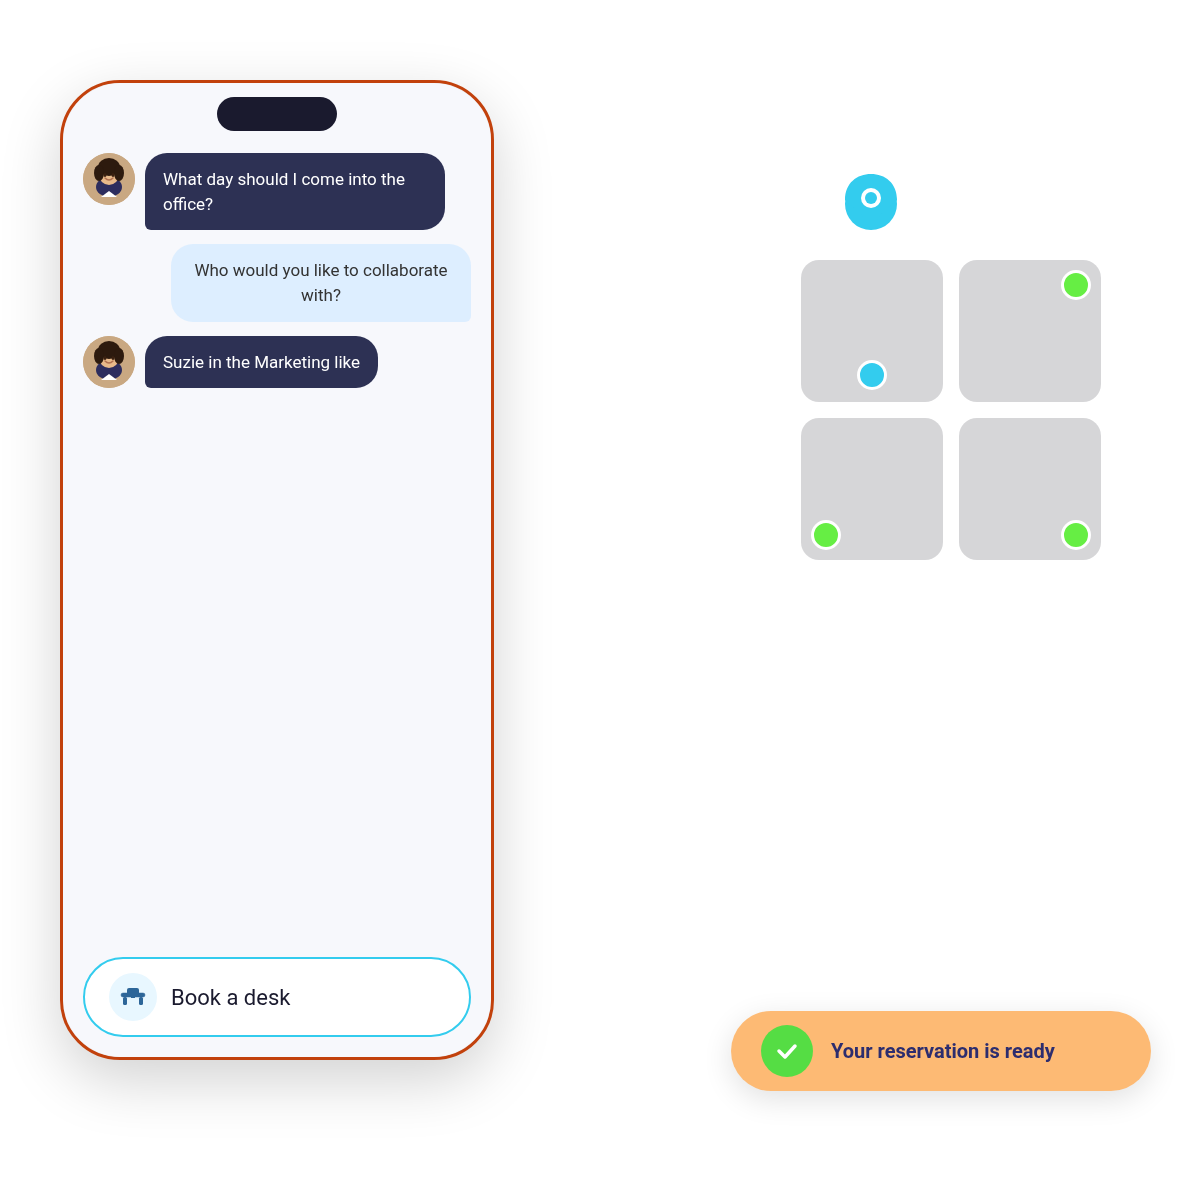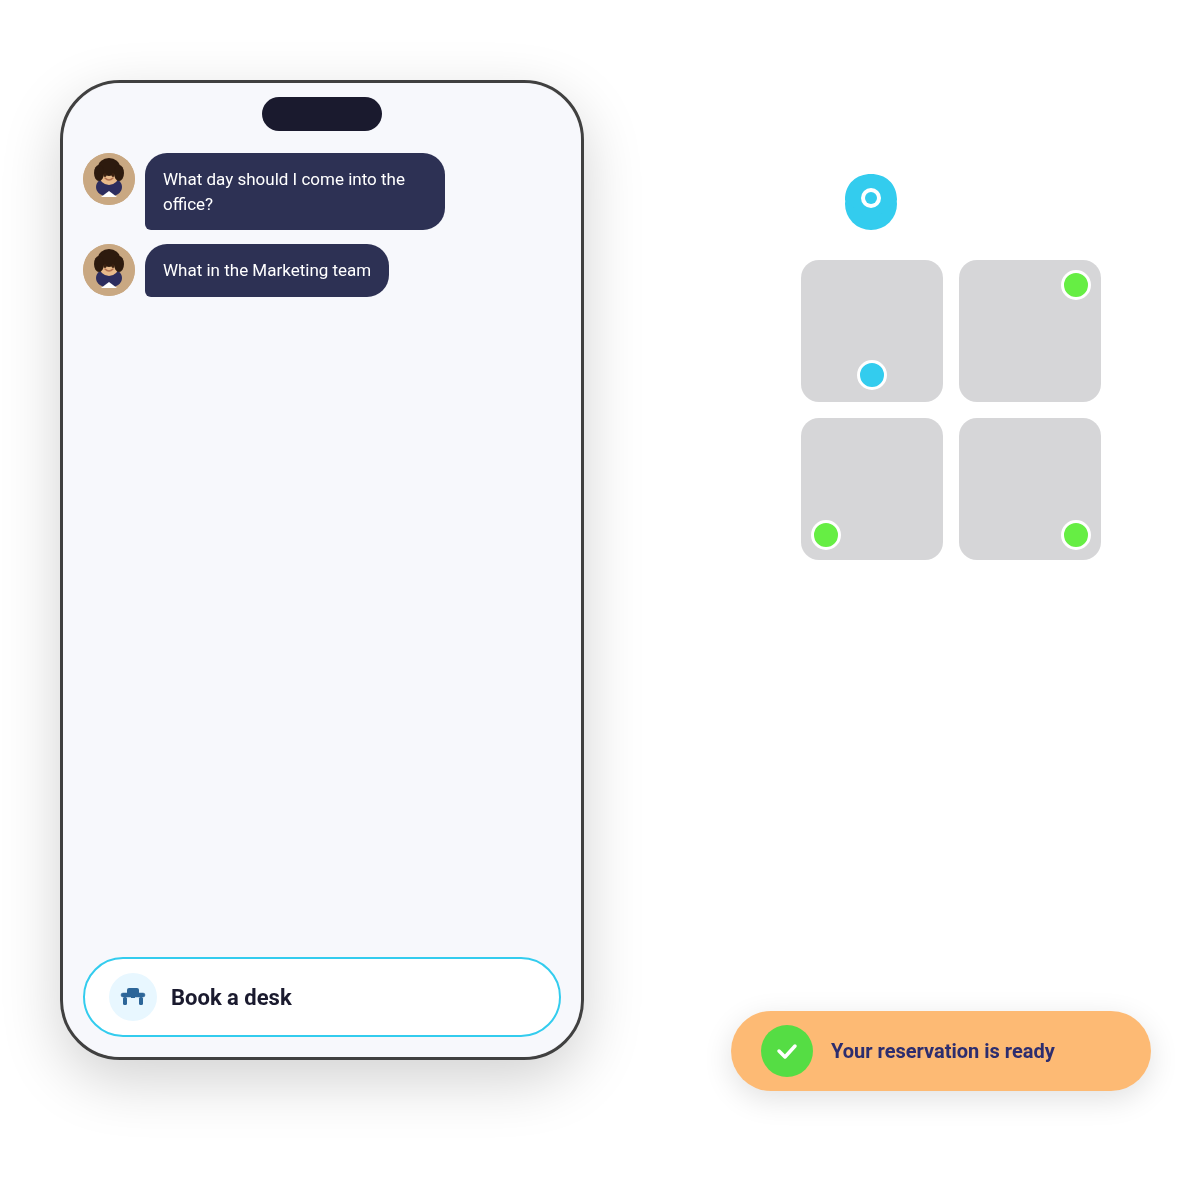--- a/index.html
+++ b/index.html
@@ -17,25 +17,25 @@
       position: relative;
       width: 1181px;
       height: 1181px;
     }
 
     
     .phone {
       position: absolute;
       left: 60px;
       top: 80px;
-      width: 524px;
+      width: 434px;
       height: 980px;
       background: #f0f0f2;
       border-radius: 60px;
-      border: 3px solid #404040;
+      border: 3px solid #c2410c;
       box-shadow: 0 20px 60px rgba(0,0,0,0.18), inset 0 0 0 2px #e8e8ea;
       overflow: hidden;
     }
 
     
     .phone-notch {
       position: absolute;
       top: 14px;
       left: 50%;
       transform: translateX(-50%);
@@ -127,21 +127,21 @@
       height: 48px;
       background: #e8f7ff;
       border-radius: 50%;
       display: flex;
       align-items: center;
       justify-content: center;
     }
 
     .book-desk-label {
       font-size: 22px;
-      font-weight: 700;
+      font-weight: 400;
       color: #1a1a2e;
     }
 
     
     .desk-map {
       position: absolute;
       right: 60px;
       top: 180px;
       width: 340px;
       height: 340px;
@@ -269,39 +269,44 @@
             <ellipse cx="30" cy="22" rx="1.5" ry="2" fill="#3a2010"></ellipse>
 
             <path d="M18 44 L26 38 L34 44" fill="#ffffff"></path>
           </svg>
         </div>
         <div class="bubble dark">
           <span>What day should I come into the office?</span>
         </div>
       </div>
 
+      <div class="bubble-row bot">
+        <div class="bubble light">
+          <span>Who would you like to collaborate with?</span>
+        </div>
+      </div>
 
       <div class="bubble-row user">
         <div class="avatar">
           <svg viewBox="0 0 52 52" xmlns="http://www.w3.org/2000/svg">
             <circle cx="26" cy="26" r="26" fill="#c9a882"></circle>
             <ellipse cx="26" cy="34" rx="13" ry="10" fill="#2d2d5e"></ellipse>
             <circle cx="26" cy="22" r="10" fill="#e8b98a"></circle>
             <ellipse cx="26" cy="21" rx="7" ry="6" fill="#e8b98a"></ellipse>
             <ellipse cx="26" cy="14" rx="11" ry="9" fill="#2d1a0e"></ellipse>
             <ellipse cx="16" cy="20" rx="5" ry="8" fill="#2d1a0e"></ellipse>
             <ellipse cx="36" cy="20" rx="5" ry="8" fill="#2d1a0e"></ellipse>
             <path d="M22 25 Q26 29 30 25" stroke="#b07050" stroke-width="1.5" fill="none" stroke-linecap="round"></path>
             <ellipse cx="22" cy="22" rx="1.5" ry="2" fill="#3a2010"></ellipse>
             <ellipse cx="30" cy="22" rx="1.5" ry="2" fill="#3a2010"></ellipse>
             <path d="M18 44 L26 38 L34 44" fill="#ffffff"></path>
           </svg>
         </div>
         <div class="bubble dark">
-          <span>What in the Marketing team</span>
+          <span>Suzie in the Marketing like</span>
         </div>
       </div>
 
 
       <div class="book-desk-btn">
         <div class="book-desk-icon">
 
           <svg width="32" height="32" viewBox="0 0 32 32" fill="none" xmlns="http://www.w3.org/2000/svg">
             <rect x="4" y="12" width="24" height="4" rx="2" fill="#2d6699" stroke="#2d6699" stroke-width="0.5"></rect>
             <rect x="6" y="16" width="4" height="8" rx="1.5" fill="#2d6699"></rect>

